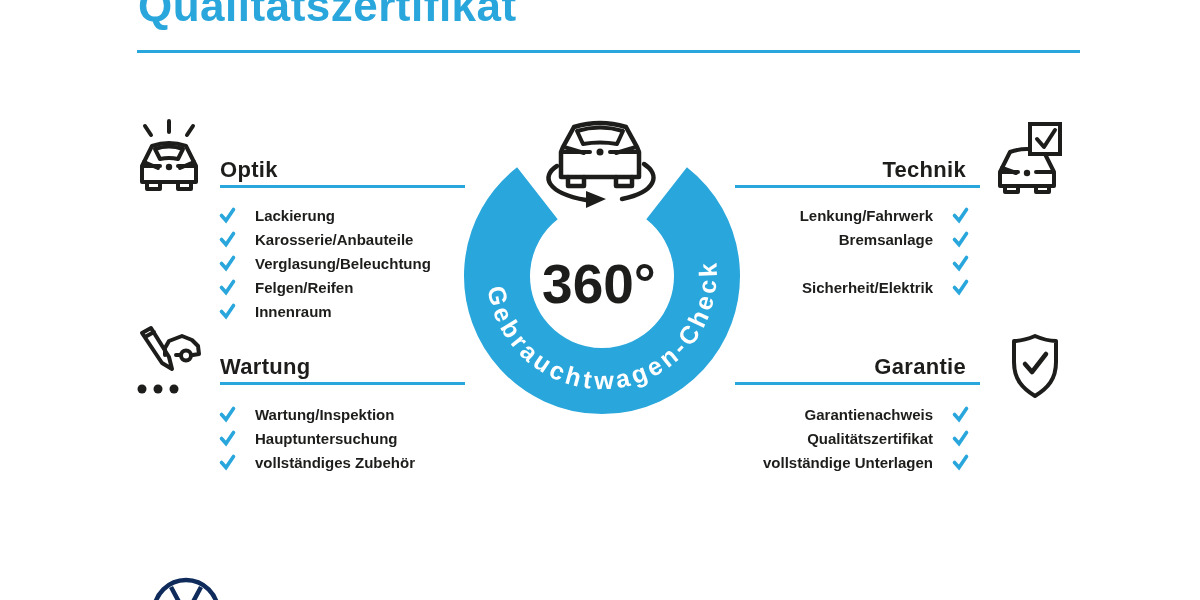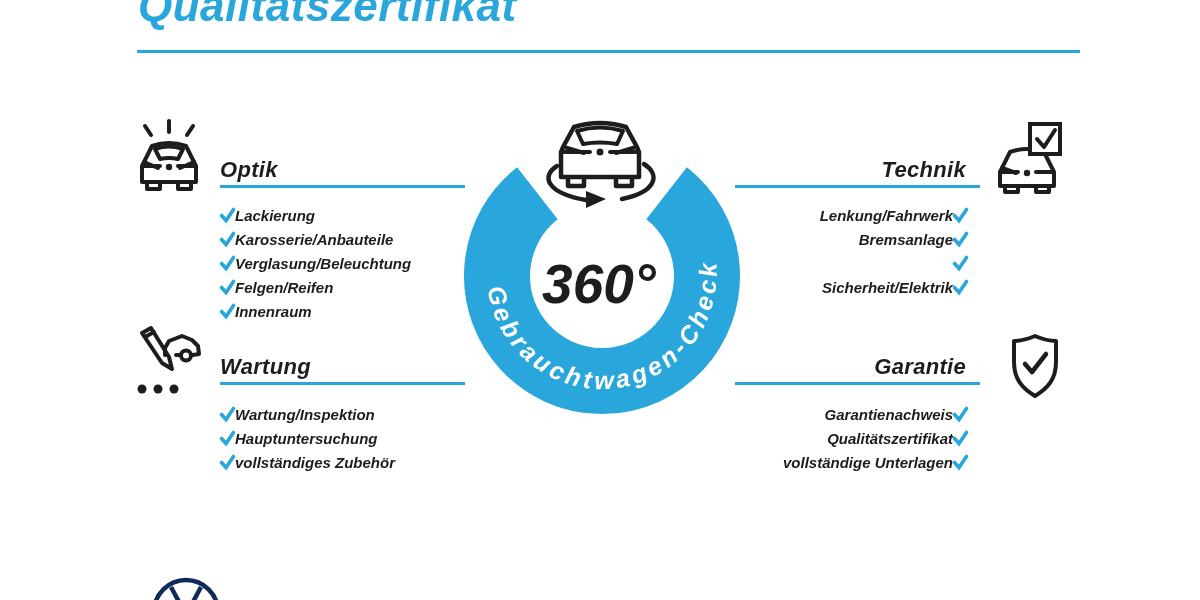--- a/index.html
+++ b/index.html
@@ -1,35 +1,35 @@
 <!DOCTYPE html>
 <html style="--accent: #29A6DB; --navy: #0F2B5C; --ink: #1D1D1B; --ring: #FFFFFF; --ring_text: #FFFFFF;"><head>
 <meta charset="utf-8">
 <style>
   html,body{margin:0;padding:0;background:#fff;}
   .canvas{
     position:relative;width:1188px;height:600px;background:#fff;
-    font-family:"Liberation Sans",sans-serif;overflow:hidden;color:var(--ink);font-style:italic;
+    font-family:"Liberation Sans",sans-serif;overflow:hidden;color:var(--ink);
   }
   .main-title{
     position:absolute;left:138px;top:-16px;font-size:44px;line-height:1;
     font-weight:700;color:var(--accent);letter-spacing:.5px;white-space:nowrap;
   }
   .header-rule{position:absolute;left:137px;top:50px;width:943px;height:3px;background:var(--accent);}
   .sec-title{
     position:absolute;font-size:22px;line-height:1;font-weight:700;color:var(--ink);
     letter-spacing:.3px;white-space:nowrap;text-align:center;
   }
   .sec-title.right{text-align:right;}
   .sec-underline{position:absolute;width:245px;height:3px;background:var(--accent);}
   .items{position:absolute;display:flex;flex-direction:column;}
   .items.left{left:220px;align-items:flex-start;}
   .items.right{right:220px;align-items:flex-end;}
   .item{
-    height:24px;display:flex;align-items:center;gap:0;
+    height:24px;display:flex;align-items:center;gap:20px;
     font-size:15px;font-weight:600;color:var(--ink);white-space:nowrap;
   }
   .icon-svg{position:absolute;display:block;}
   .footer-label{
     position:absolute;left:225px;top:577px;font-size:24px;line-height:1;
     font-weight:700;color:var(--navy);letter-spacing:.3px;white-space:nowrap;
   }
   svg{overflow:visible;}
   .stroke-ink{stroke:#1d1d1b;fill:none;stroke-width:4;stroke-linecap:round;stroke-linejoin:round;}
   .fill-ink{fill:#1d1d1b;stroke:none;}

